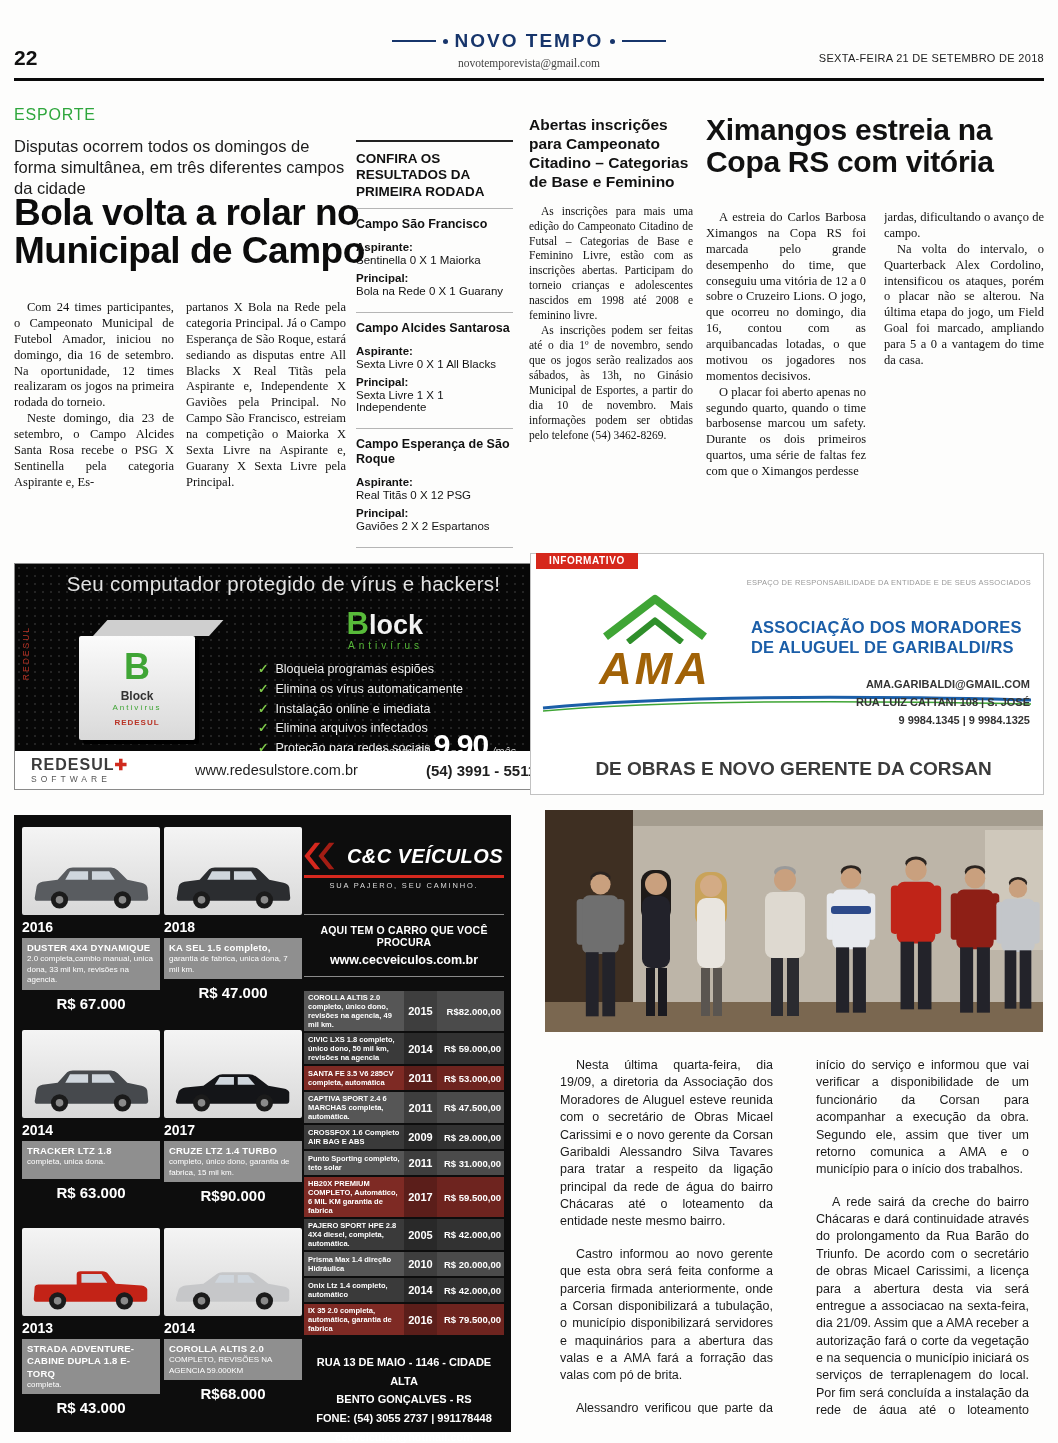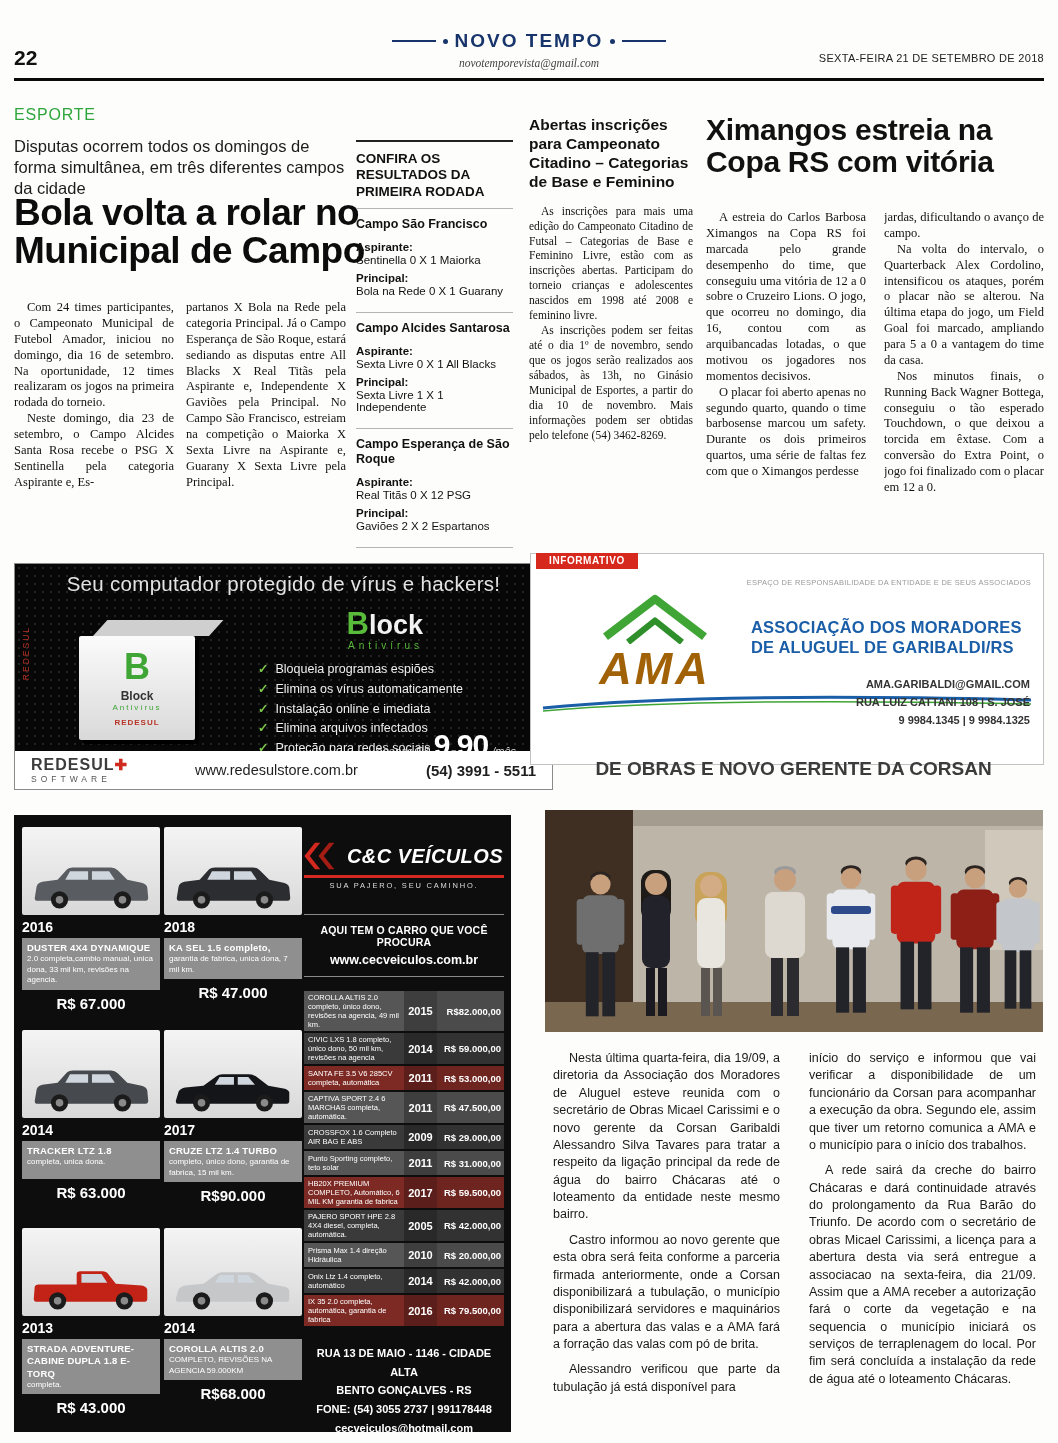--- a/index.html
+++ b/index.html
@@ -7,21 +7,21 @@
         font-family:"Liberation Sans",sans-serif;color:#111;overflow:hidden;}
   .abs{position:absolute;}
 
   
   .pagenum{left:14px;top:46px;font-size:21px;font-weight:bold;}
   .masthead-wrap{left:0;right:0;top:30px;text-align:center;}
   .masthead{color:#17356b;font-weight:bold;font-size:19px;letter-spacing:2px;vertical-align:middle;}
   .mh-dot{display:inline-block;width:5px;height:5px;border-radius:50%;background:#17356b;vertical-align:middle;margin:0 7px;}
   .mh-rule{display:inline-block;width:44px;height:2px;background:#17356b;vertical-align:middle;}
   .header-email{left:0;right:12px;top:57px;text-align:center;font-family:"Liberation Serif",serif;
-                font-style:italic;font-size:11.5px;color:#444;padding-left:12px;}
+                font-size:11.5px;color:#444;padding-left:12px;}
   .header-date{right:14px;top:52px;font-size:11px;color:#222;letter-spacing:0.3px;}
   .header-rule{left:14px;width:1030px;top:78px;height:3px;background:#0a0a0a;}
 
   
   .esporte-label{left:14px;top:106px;color:#2ea63c;font-size:16px;letter-spacing:0.8px;}
   .deck{left:14px;top:136px;width:340px;font-size:16.5px;line-height:1.28;color:#1c1c1c;}
   .headline1{left:14px;top:194px;width:352px;font-size:37px;font-weight:bold;line-height:1.03;letter-spacing:-0.5px;color:#0c0c0c;}
   .serifcol{font-family:"Liberation Serif",serif;font-size:12.5px;line-height:1.27;text-align:justify;overflow:hidden;}
   .serifcol p{margin:0;text-indent:13px;}
   .serifcol p.noind{text-indent:0;}
@@ -74,35 +74,35 @@
   .rd-price-suf{font-size:11px;font-style:italic;color:#ddd;}
   .rd-strip{left:0;right:0;bottom:0;height:38px;background:#fff;display:flex;align-items:center;}
   .rd-brand{margin-left:16px;line-height:1;}
   .rd-brand-main{font-size:16px;font-weight:bold;color:#3c3c3c;letter-spacing:1px;}
   .rd-brand-plus{color:#cf2a1d;font-size:15px;font-weight:bold;}
   .rd-brand-sub{font-size:8.5px;color:#555;letter-spacing:4px;margin-top:2px;}
   .rd-site{flex:1;text-align:center;font-size:14.5px;color:#1e1e1e;}
   .rd-phone{margin-right:16px;font-size:15px;font-weight:bold;color:#1e1e1e;}
 
   
-  .amainfo{left:530px;top:553px;width:514px;height:212px;border:1px solid #c2c2c2;background:#fff;box-sizing:border-box;}
+  .amainfo{left:530px;top:553px;width:514px;height:242px;border:1px solid #c2c2c2;background:#fff;box-sizing:border-box;}
   .ama-tag{top:-1px;left:5px;background:#d6281c;color:#fff;font-size:10px;font-weight:bold;
            padding:2px 13px 3px;letter-spacing:0.6px;}
   .ama-disclaimer{top:24px;right:12px;font-size:7.5px;color:#999;letter-spacing:0.3px;}
   .ama-logo{left:36px;top:36px;width:176px;text-align:center;}
   .ama-word{font-size:45px;font-weight:bold;color:#a16207;letter-spacing:3px;line-height:0.95;font-style:italic;}
   .ama-swoosh{left:10px;top:138px;width:492px;height:20px;}
   .ama-org{left:220px;top:64px;color:#1b5ea8;font-weight:bold;font-size:16.5px;line-height:1.2;letter-spacing:0.2px;}
   .ama-contacts{right:13px;top:122px;text-align:right;font-size:11px;color:#333;line-height:1.62;font-weight:bold;}
 
   
   .ama-headline{left:543px;top:756px;width:501px;text-align:center;font-size:19px;font-weight:bold;color:#3b3b3b;line-height:1.32;}
   .ama-photo{left:545px;top:810px;width:498px;height:222px;background:#b9b2a6;overflow:hidden;}
   .ama-col{font-size:12.5px;line-height:1.39;text-align:justify;color:#1a1a1a;}
-  .ama-col p{margin:8px;text-indent:16px;}
+  .ama-col p{margin:15px;text-indent:16px;}
   .ama-col1{left:545px;top:1042px;width:243px;height:372px;overflow:hidden;}
   .ama-col2{left:801px;top:1042px;width:243px;height:372px;overflow:hidden;}
 
   
   .cc{left:14px;top:815px;width:497px;height:617px;background:#0d0d0d;}
   .car-cell{position:absolute;width:138px;}
   .car-photo{height:88px;background:linear-gradient(#f4f4f4,#d8d8d8);border-radius:2px;
              display:flex;align-items:flex-end;justify-content:center;overflow:hidden;}
   .car-img{width:124px;height:54px;margin-bottom:2px;}
   .car-year{color:#fff;font-weight:bold;font-size:14px;margin:4px 0 3px;}
@@ -117,21 +117,21 @@
   .cc-slogan{color:#ddd;font-size:7.5px;letter-spacing:1.8px;text-align:center;}
   .cc-tag{margin-top:24px;text-align:center;color:#fff;font-weight:bold;border-top:1px solid #8a8a8a;
           border-bottom:1px solid #8a8a8a;padding:9px 0;}
   .cc-tag-l1{font-size:10.5px;letter-spacing:0.2px;}
   .cc-tag-l2{font-size:12.5px;margin-top:5px;}
   .cc-table{margin-top:14px;}
   .cc-row{display:flex;align-items:stretch;margin-bottom:2px;min-height:24px;}
   .cc-row.g1{background:#565656;}
   .cc-row.g2{background:#3a3a3a;}
   .cc-row.hl{background:#7e2a24;}
-  .cc-desc{flex:1;font-size:7.5px;font-weight:normal;color:#fff;padding:2px 4px;display:flex;align-items:center;line-height:1.2;}
+  .cc-desc{flex:1;font-size:7.5px;font-weight:bold;color:#fff;padding:2px 4px;display:flex;align-items:center;line-height:1.2;}
   .cc-year{width:33px;background:rgba(0,0,0,0.28);display:flex;align-items:center;justify-content:center;
            font-weight:bold;font-size:11px;color:#fff;}
   .cc-price{width:64px;display:flex;align-items:center;justify-content:flex-end;padding-right:3px;
             font-weight:bold;font-size:9.5px;color:#fff;background:rgba(0,0,0,0.12);}
   .cc-address{margin-top:18px;text-align:center;color:#fff;font-weight:bold;font-size:11px;line-height:1.7;}
 </style>
 </head>
 <body>
 
 <svg width="0" height="0" style="position:absolute">
@@ -232,21 +232,20 @@
   </div>
 
   <h2 class="abs xim-headline" style="margin:0;">Ximangos estreia na Copa RS com vitória</h2>
   <div class="abs serifcol xim-col1">
     <p>A estreia do Carlos Barbosa Ximangos na Copa RS foi marcada pelo grande desempenho do time, que conseguiu uma vitória de 12 a 0 sobre o Cruzeiro Lions. O jogo, que ocorreu no domingo, dia 16, contou com as arquibancadas lotadas, o que motivou os jogadores nos momentos decisivos.</p>
     <p>O placar foi aberto apenas no segundo quarto, quando o time barbosense marcou um safety. Durante os dois primeiros quartos, uma série de faltas fez com que o Ximangos perdesse</p>
   </div>
   <div class="abs serifcol xim-col2">
     <p class="noind">jardas, dificultando o avanço de campo.</p>
     <p>Na volta do intervalo, o Quarterback Alex Cordolino, intensificou os ataques, porém o placar não se alterou. Na última etapa do jogo, um Field Goal foi marcado, ampliando para 5 a 0 a vantagem do time da casa.</p>
-    <p>Nos minutos finais, o Running Back Wagner Bottega, conseguiu o tão esperado Touchdown, o que deixou a torcida em êxtase. Com a conversão do Extra Point, o jogo foi finalizado com o placar em 12 a 0.</p>
   </div>
 
   <div class="abs redesul">
     <div class="abs rd-headline">Seu computador protegido de vírus e hackers!</div>
     <div class="abs rd-vertical">REDESUL</div>
 
     <div class="abs rd-box">
       <div class="rd-box-top"></div>
       <div class="rd-box-front">
         <div class="rd-box-b">B</div>

